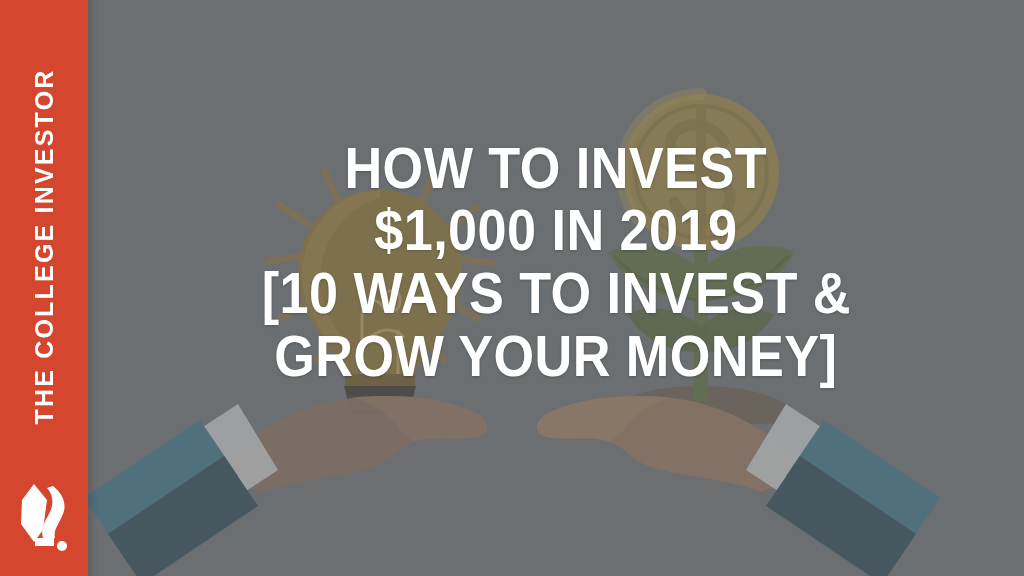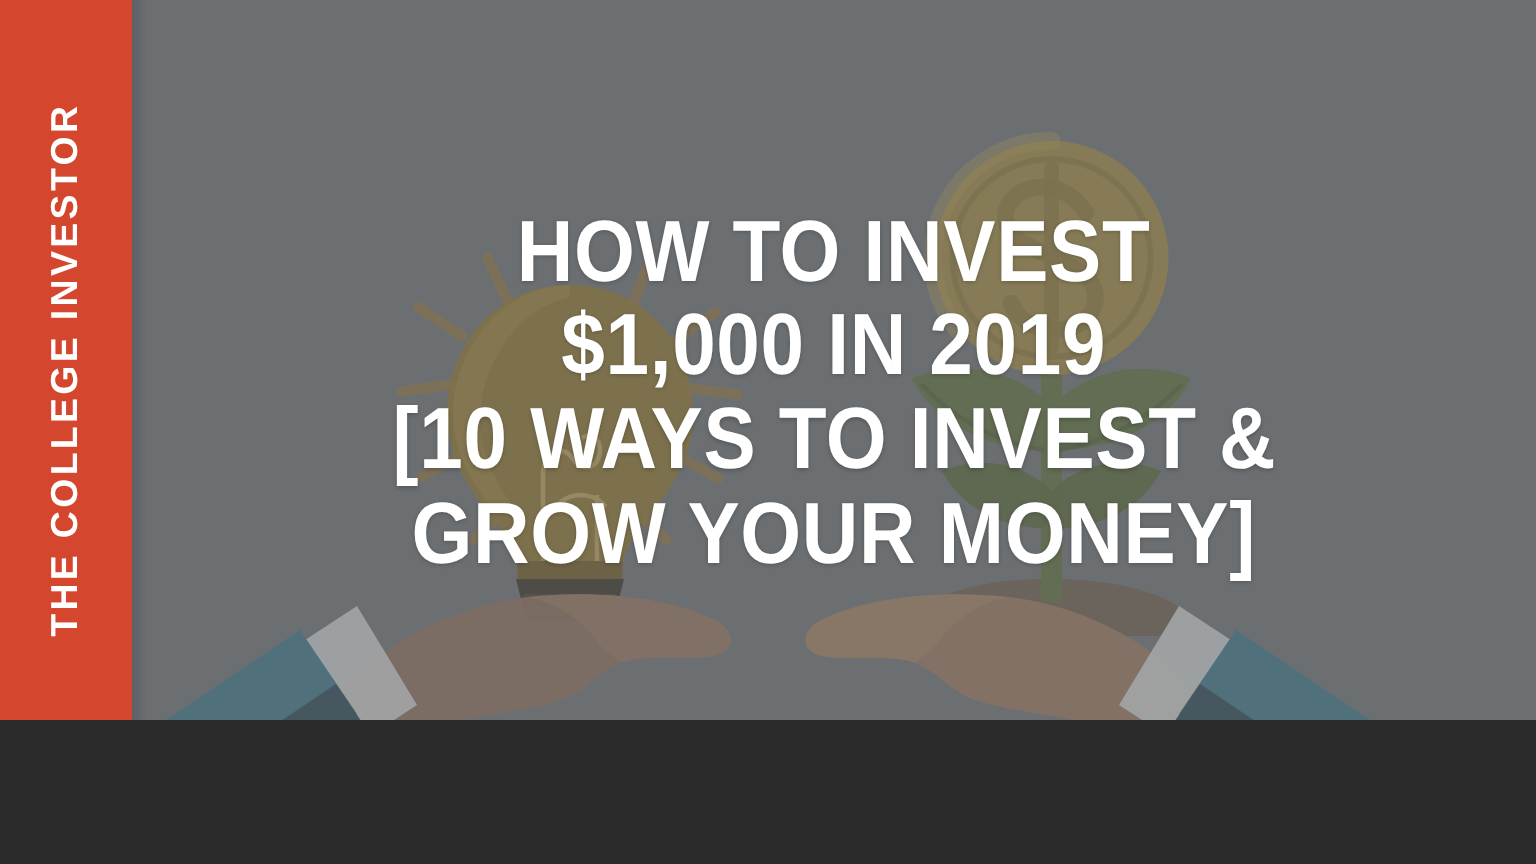--- a/index.html
+++ b/index.html
@@ -6,21 +6,21 @@
   html, body {
     margin: 0;
     padding: 0;
     background: #2b2b2b;
   }
   * { box-sizing: border-box; }
 
   .stage {
     position: relative;
     width: 1024px;
-    height: 480px;
+    height: 576px;
     overflow: hidden;
     background: #6b6f72;
     font-family: "Liberation Sans", "DejaVu Sans", sans-serif;
     user-select: none;
   }
 
   
   .illustration {
     position: absolute;
     inset: 0;

